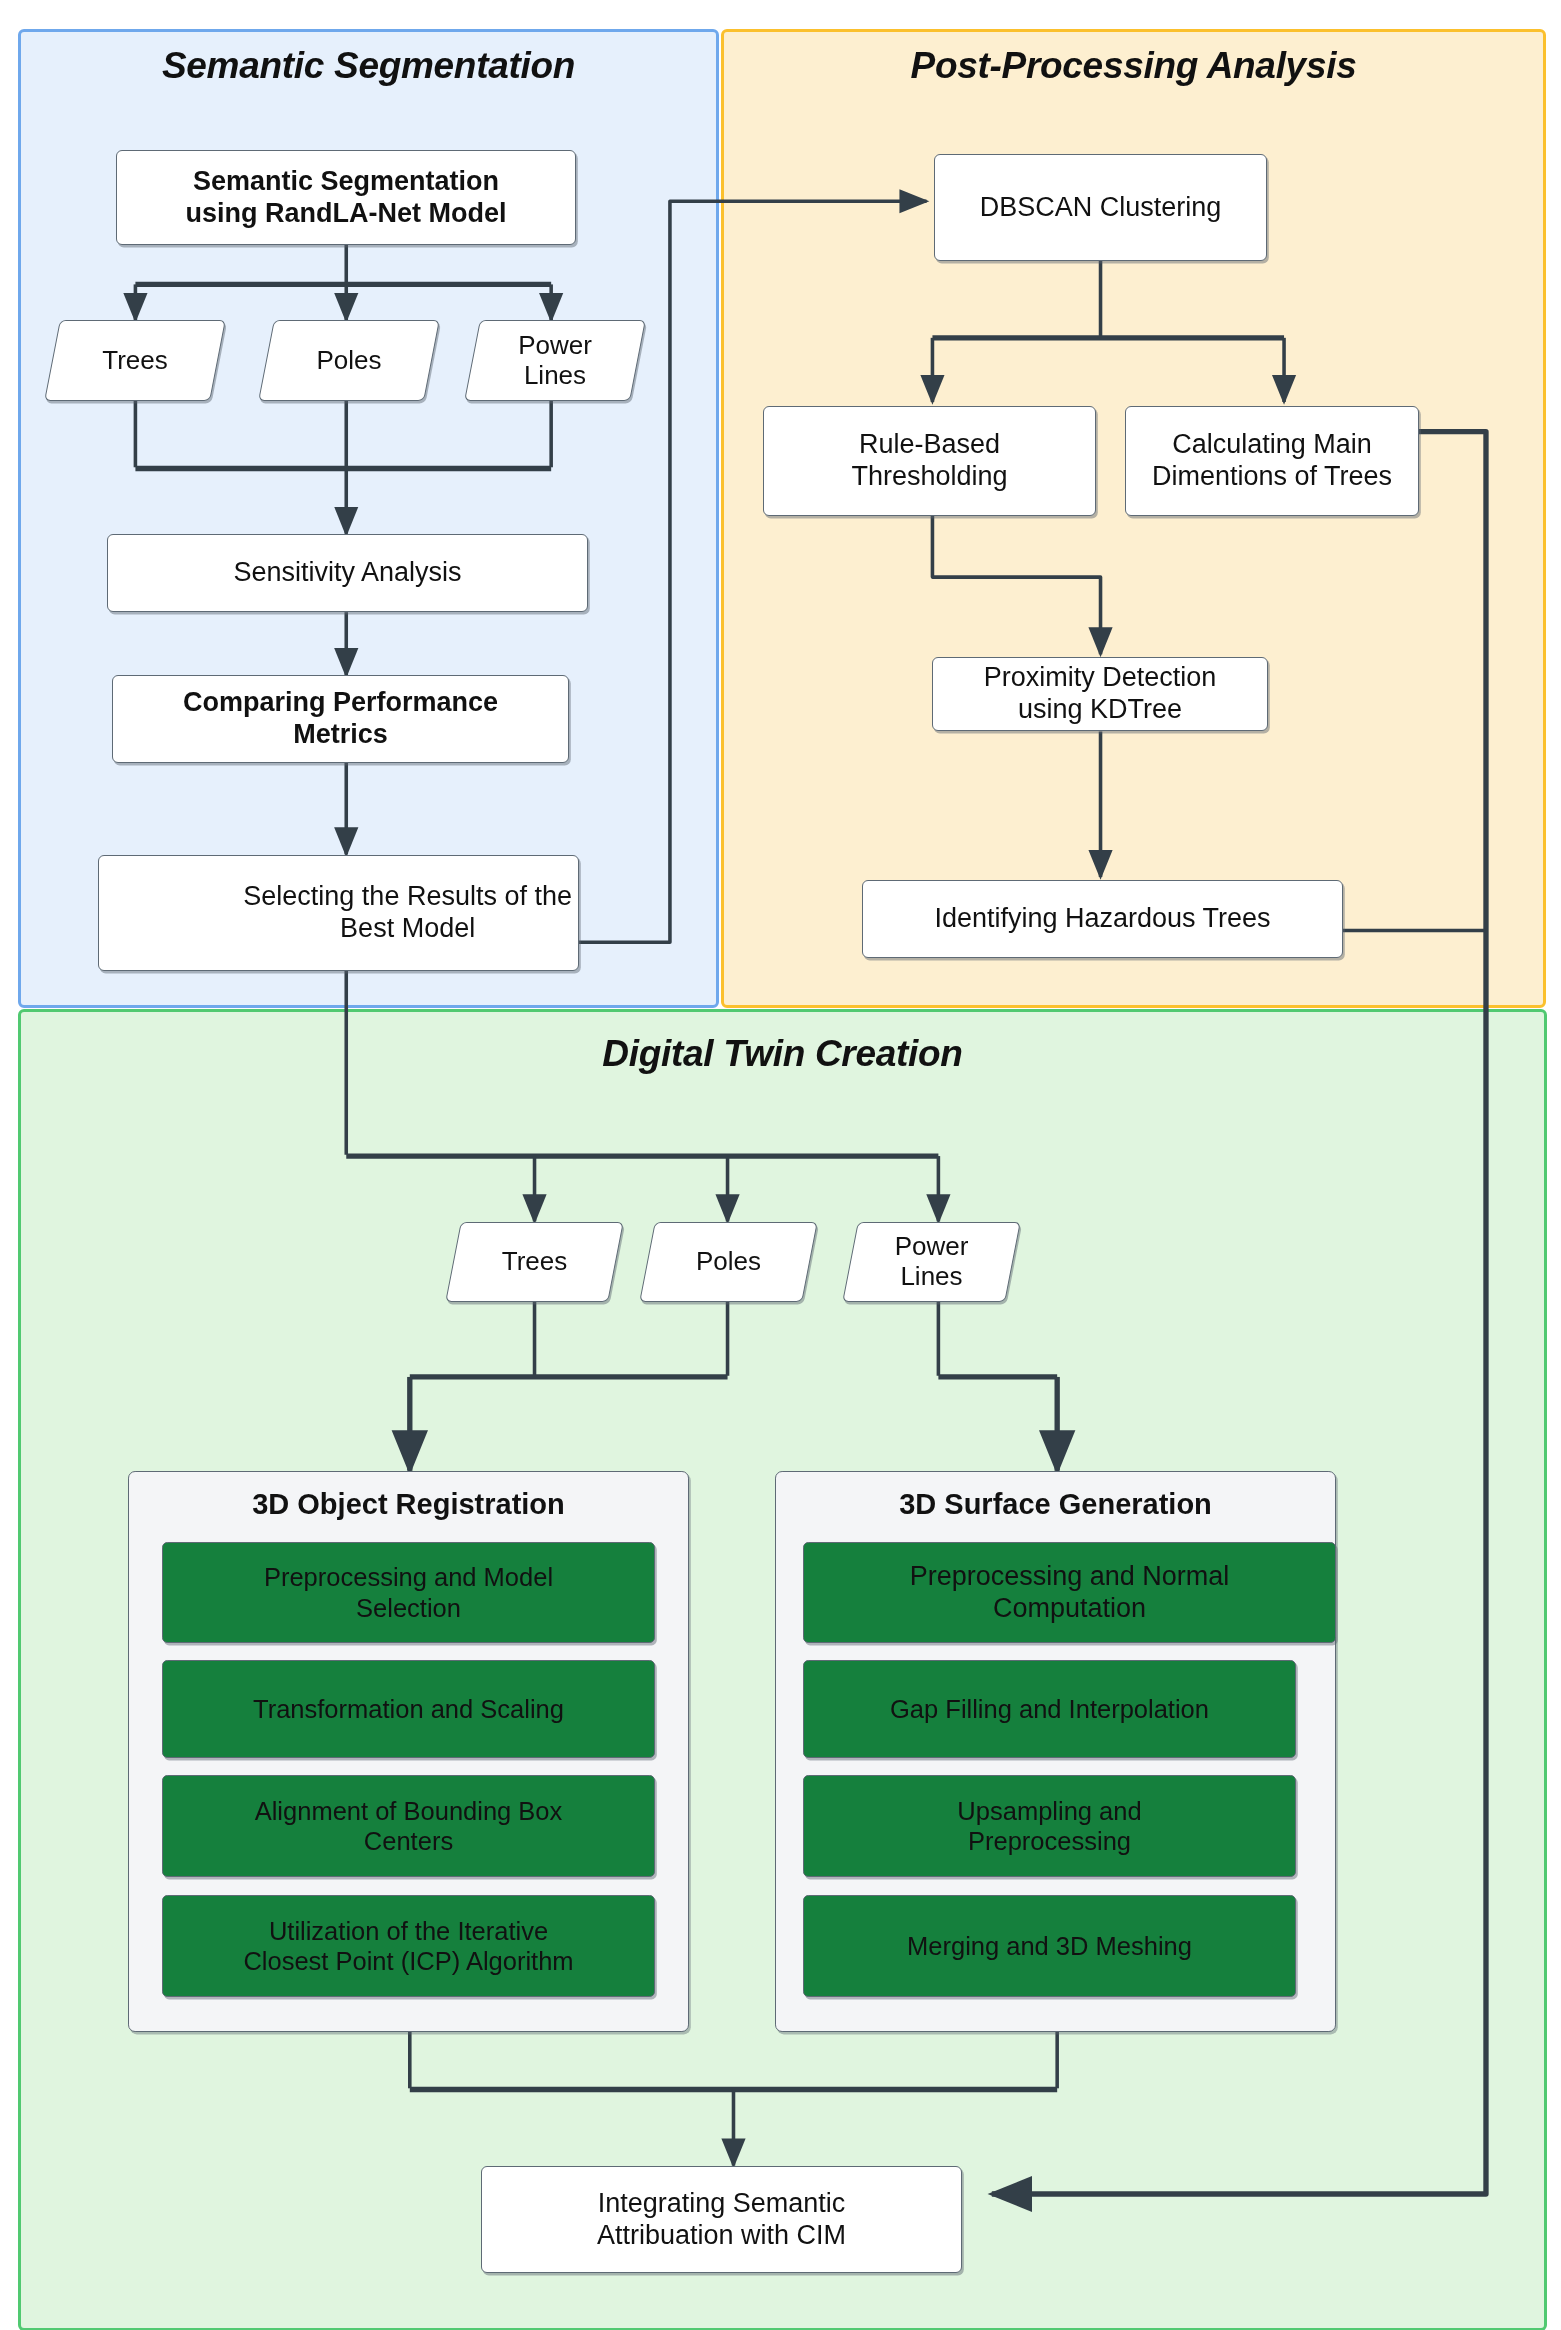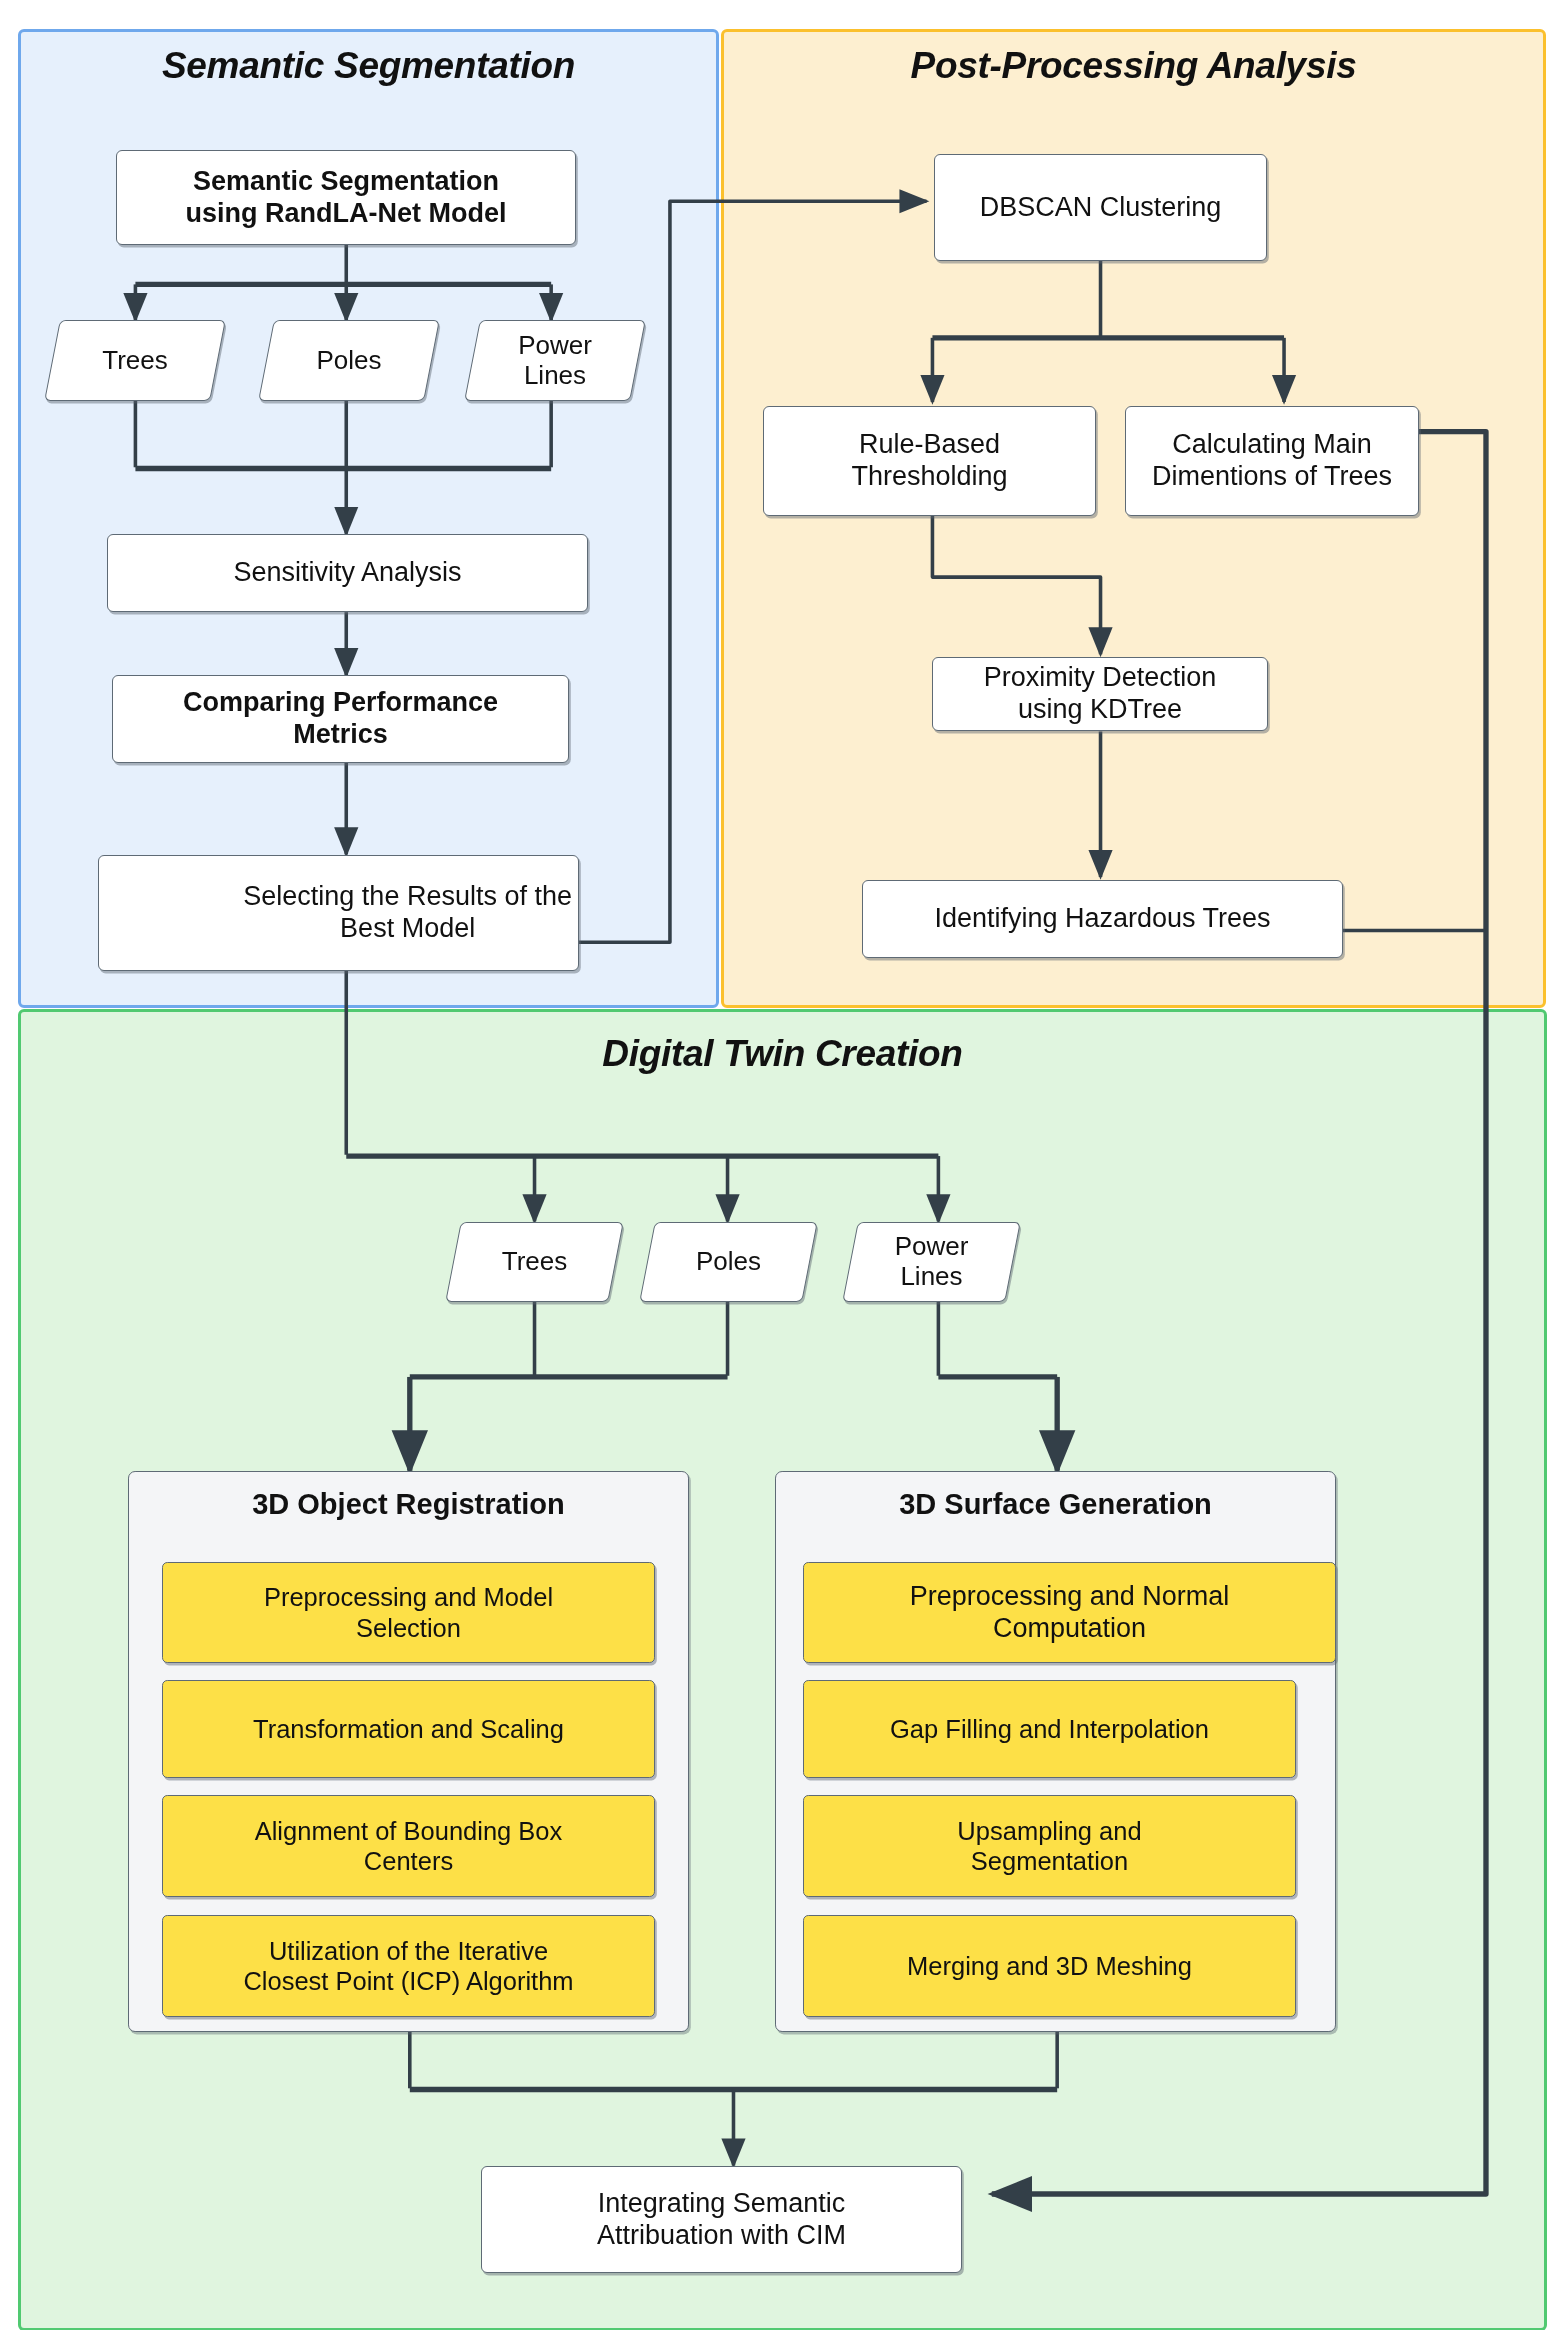--- a/index.html
+++ b/index.html
@@ -30,25 +30,25 @@
     transform:skewX(-11deg);box-shadow:1.8px 2.4px 0 rgba(90,100,110,.45);}
   .para .lbl{position:absolute;inset:0;display:flex;align-items:center;
     justify-content:center;text-align:center;color:#111;line-height:1.15;}
 
   
   .group{position:absolute;box-sizing:border-box;background:#F4F5F7;
     border:1.8px solid #5E6A75;border-radius:7.1px;
     box-shadow:1.8px 2.4px 0 rgba(90,100,110,.40);}
   .group-title{position:absolute;left:0;width:100%;text-align:center;
     font-weight:bold;color:#111;}
-  .sub{position:absolute;box-sizing:border-box;background:#fde047;
+  .sub{position:absolute;box-sizing:border-box;background:#15803d;
     border:1.8px solid #5E6A75;border-radius:5.3px;
     display:flex;align-items:center;justify-content:center;text-align:center;
     color:#111;line-height:1.18;padding:1.2px 4.8px;
-    box-shadow:1.8px 2.4px 0 rgba(90,100,110,.45);margin-top:20px;}
+    box-shadow:1.8px 2.4px 0 rgba(90,100,110,.45);}
 </style>
 </head>
 <body>
 
 <div id="stage">
 
   <div class="panel panel-blue" style="left:18px;top:13px;width:701px;height:979px;"></div>
 
   <div class="panel panel-yellow" style="left:721px;top:13px;width:825px;height:979px;"></div>
 
@@ -250,21 +250,21 @@
     </span>
   </div>
 
   <div class="sub" style="left:803px;top:1644px;width:493px;height:98px;font-size:25.5px;">
     <span>Gap Filling and Interpolation</span>
   </div>
 
   <div class="sub" style="left:803px;top:1759px;width:493px;height:102px;font-size:25.5px;">
     <span>
       <span>Upsampling and</span><br>
-      <span>Segmentation</span>
+      <span>Preprocessing</span>
     </span>
   </div>
 
   <div class="sub" style="left:803px;top:1879px;width:493px;height:102px;font-size:25.5px;">
     <span>Merging and 3D Meshing</span>
   </div>
 
   <div class="node" style="left:481px;top:2150px;width:481px;height:107px;font-size:27px;">
     <span>
       <span>Integrating Semantic</span><br>

